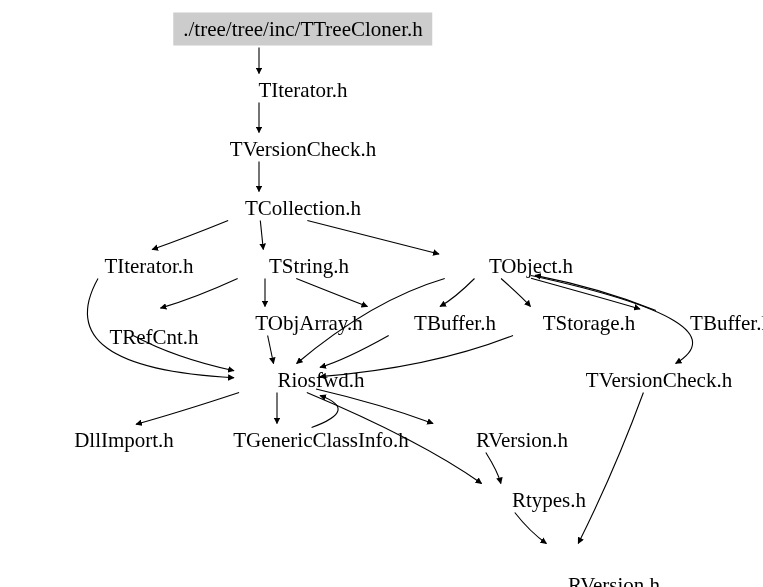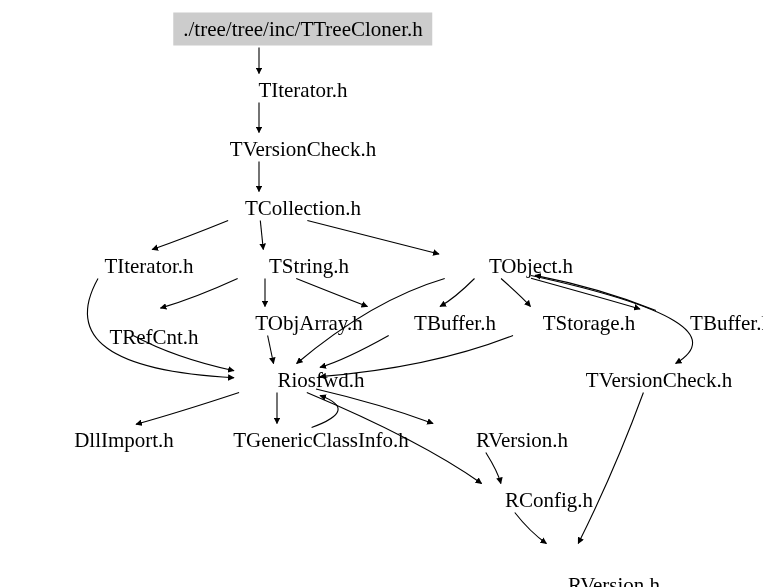--- a/index.html
+++ b/index.html
@@ -65,17 +65,17 @@
       <div class="node" style="left: 110px; top: 337px;">TRefCnt.h</div>
       <div class="node" style="left: 265px; top: 323px;">TObjArray.h</div>
       <div class="node" style="left: 411px; top: 323px;">TBuffer.h</div>
       <div class="node" style="left: 545px; top: 323px;">TStorage.h</div>
       <div class="node" style="left: 687px; top: 323px;">TBuffer.h</div>
       <div class="node" style="left: 277px; top: 380px;">Riosfwd.h</div>
       <div class="node" style="left: 615px; top: 380px;">TVersionCheck.h</div>
       <div class="node" style="left: 80px; top: 440px;">DllImport.h</div>
       <div class="node" style="left: 277px; top: 440px;">TGenericClassInfo.h</div>
       <div class="node" style="left: 478px; top: 440px;">RVersion.h</div>
-      <div class="node" style="left: 505px; top: 500px;">RConfig.h</div>
+      <div class="node" style="left: 505px; top: 500px;">Rtypes.h</div>
       <div class="node" style="left: 570px; top: 585px;">RVersion.h</div>
     </div>
 
 </div>
 
 </body></html>

